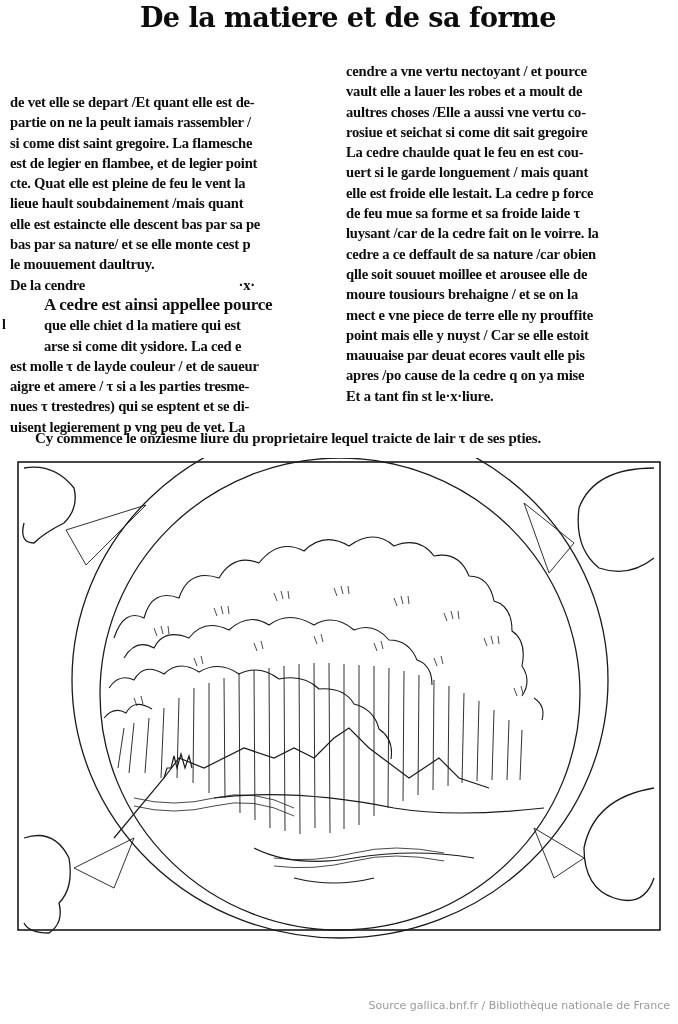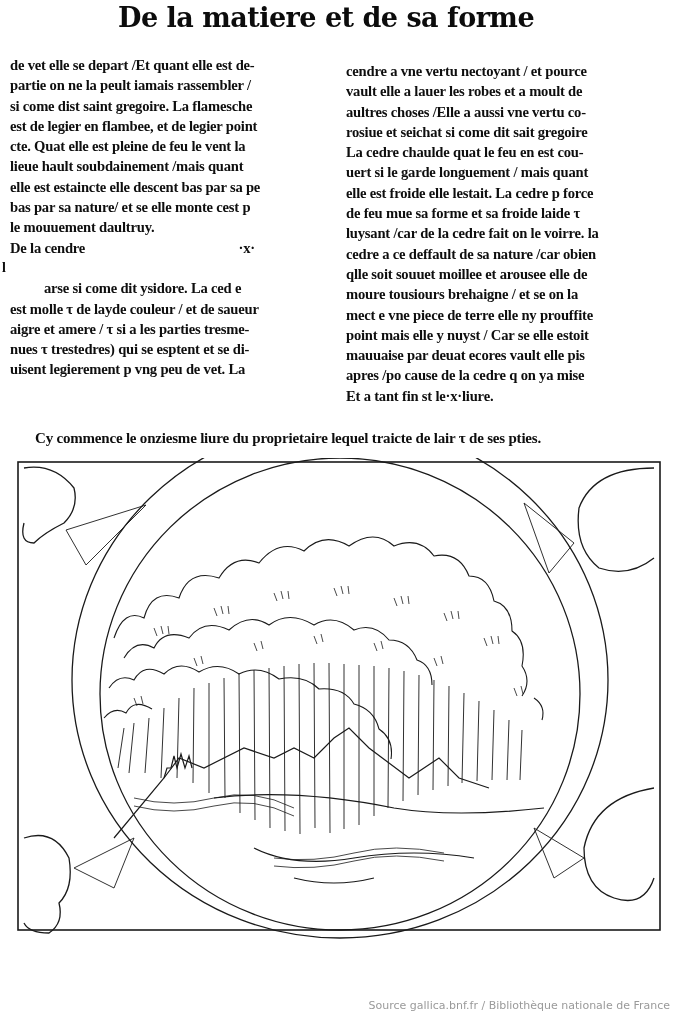--- a/index.html
+++ b/index.html
@@ -3,29 +3,29 @@
   <meta charset="utf-8">
   <style>
     html, body { margin: 0; padding: 0; }
     body {
       width: 678px; height: 1024px; background: #ffffff; position: relative; overflow: hidden;
       font-family: "DejaVu Serif", serif; color: #111;
     }
     .page-title {
       position: absolute; left: 118px; top: 2px; width: 460px;
       font-family: "DejaVu Serif", serif; font-weight: bold; font-size: 27px;
-      letter-spacing: -0.5px; color: #0c0c0c; white-space: nowrap;
+      letter-spacing: -0.5px; color: #0c0c0c; white-space: nowrap; text-align: center;
     }
     .col {
       position: absolute; top: 55px; width: 312px;
       font-family: "Liberation Serif", serif; font-weight: bold;
       font-size: 14.6px; line-height: 20.3px; color: #0e0e0e;
       letter-spacing: -0.2px;
     }
-    .col-left { left: 10px; }
+    .col-left { left: 10px; margin-top: 37px; }
     .col-right { left: 346px; top: 61px; }
     .line { white-space: nowrap; height: 20.3px; }
     .indent { padding-left: 34px; }
     .drop-cap { font-size: 17px; }
     .heading-row { display: flex; justify-content: space-between; width: 245px; }
     .margin-mark { position: absolute; left: 2px; top: 6px; font-size: 14px; }
     .l-rel { position: relative; }
     .incipit {
       position: absolute; left: 35px; top: 430px; width: 630px;
       font-family: "Liberation Serif", serif; font-weight: bold;
@@ -51,22 +51,24 @@
   <div class="line">est de legier en flambee, et de legier point</div>
   <div class="line">cte. Quat elle est pleine de feu le vent la</div>
   <div class="line">lieue hault soubdainement /mais quant</div>
   <div class="line">elle est estaincte elle descent bas par sa pe</div>
   <div class="line">bas par sa nature/ et se elle monte cest p</div>
   <div class="line">le mouuement daultruy.</div>
   <div class="line heading-row">
     <span>De la cendre</span>
     <span>·x·</span>
   </div>
+  <div class="line indent drop-cap">A cedre est ainsi appellee pource</div>
   <div class="line indent l-rel">
     <span class="margin-mark" style="left:-8px;top:0;">l</span>
+    <span>que elle chiet d la matiere qui est</span>
   </div>
   <div class="line indent">arse si come dit ysidore. La ced e</div>
   <div class="line">est molle τ de layde couleur / et de saueur</div>
   <div class="line">aigre et amere / τ si a les parties tresme-</div>
   <div class="line">nues τ trestedres) qui se esptent et se di-</div>
   <div class="line">uisent legierement p vng peu de vet. La</div>
 </div>
 
 <div class="col col-right">
   <div class="line">cendre a vne vertu nectoyant / et pource</div>

